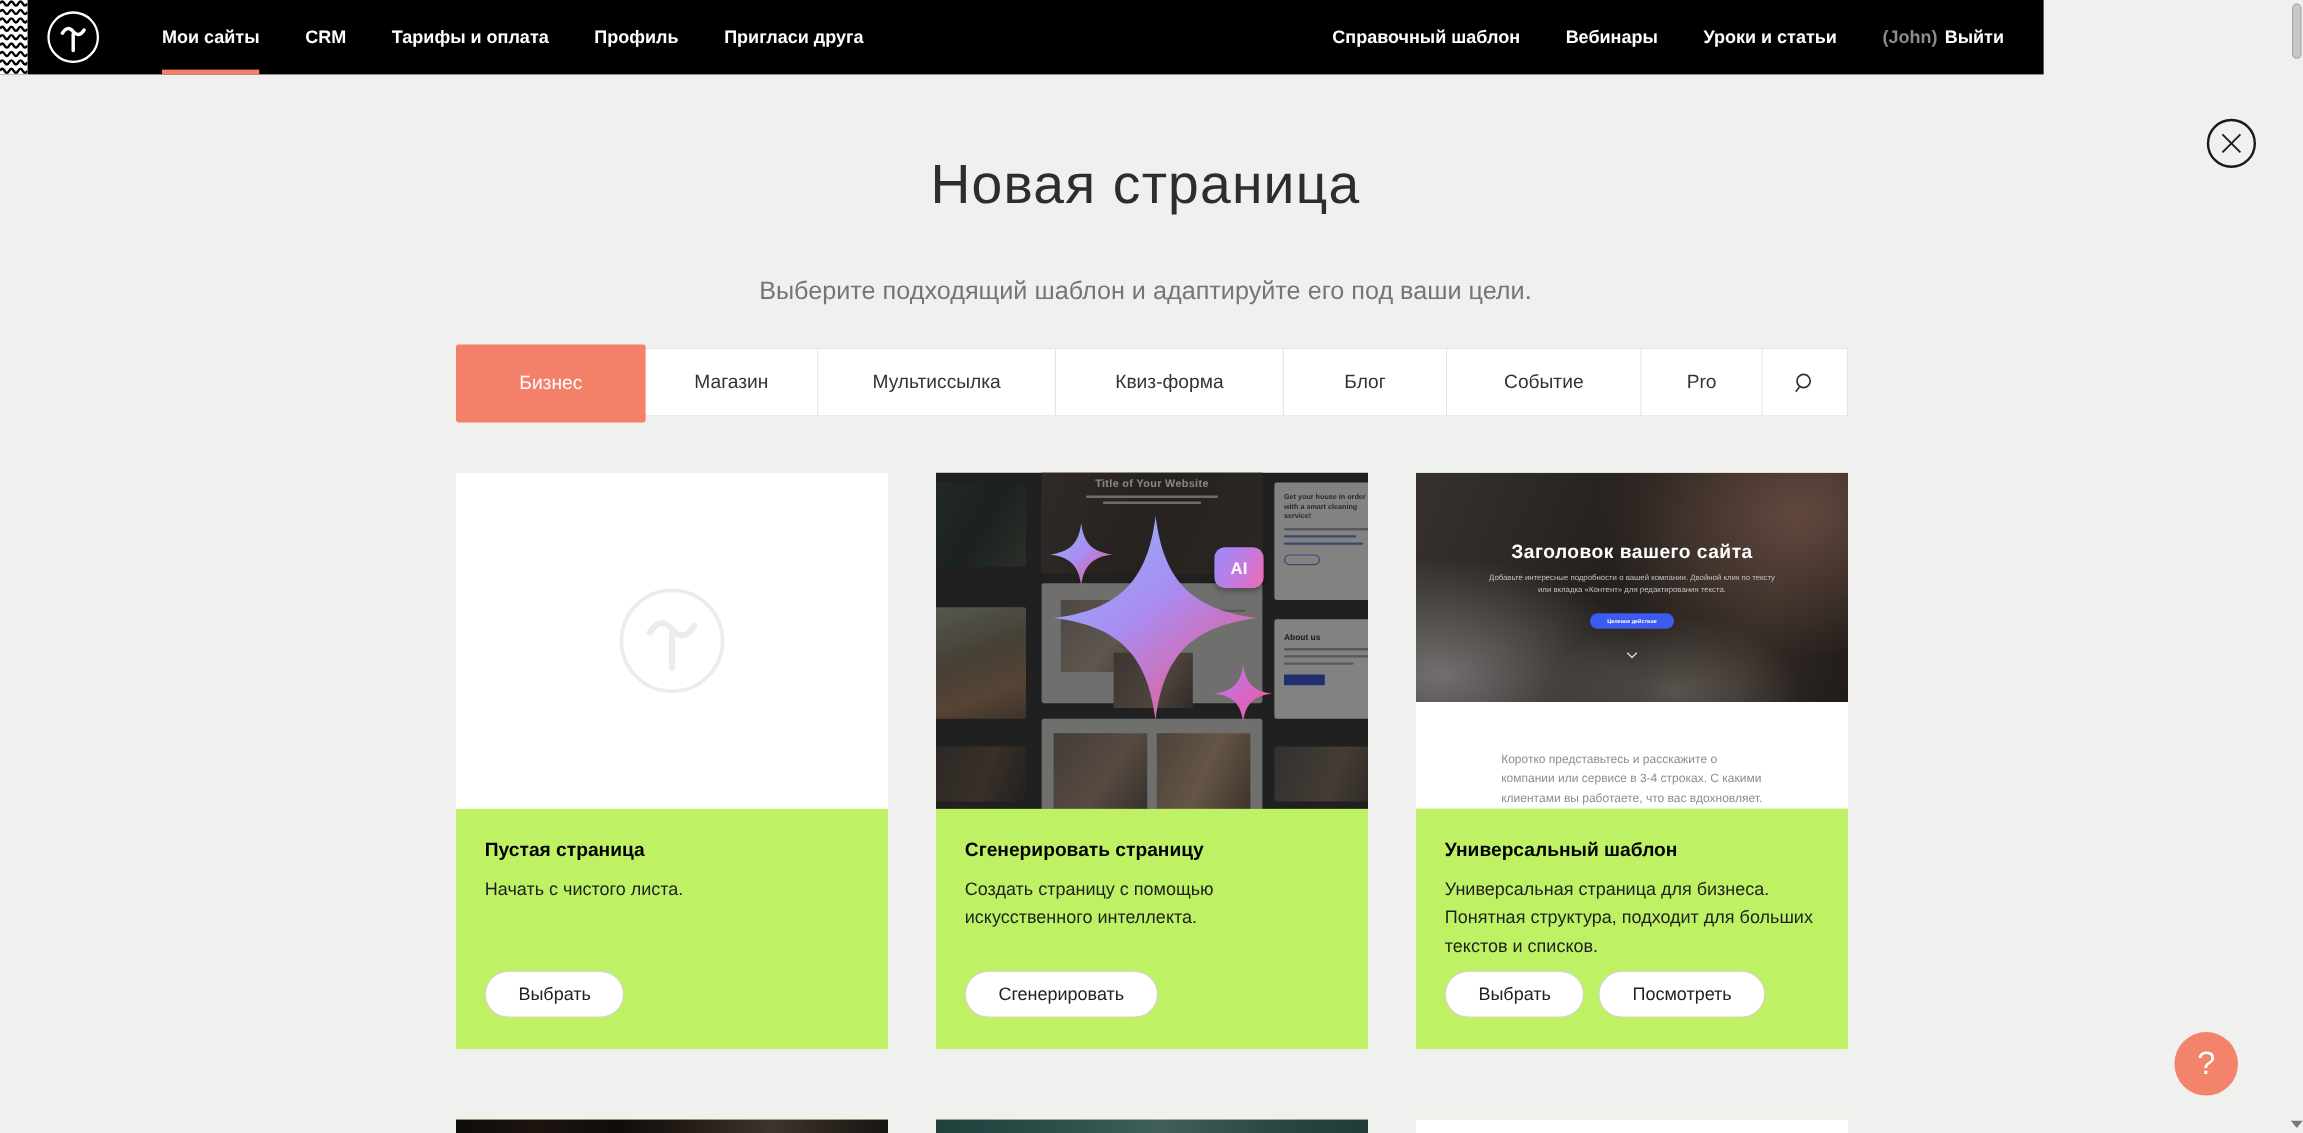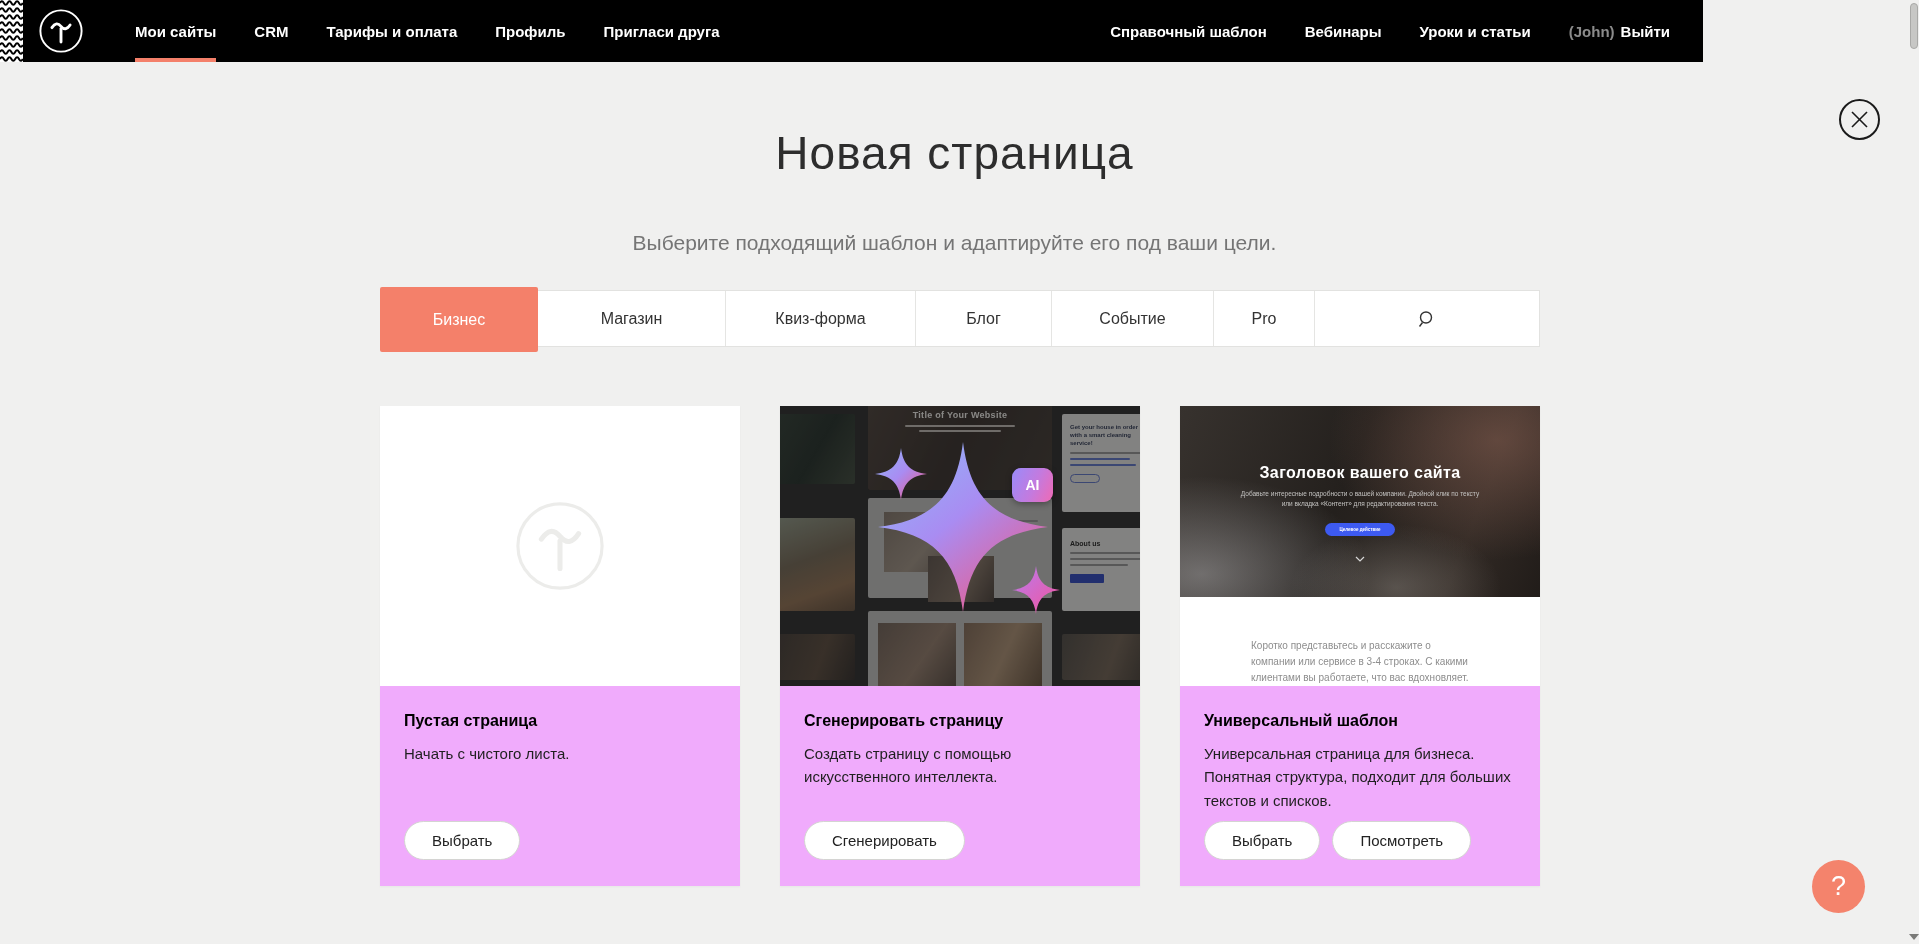--- a/index.html
+++ b/index.html
@@ -38,22 +38,22 @@
             background:#fff; border:1px solid #e2e2e0; }
   .tab { display:flex; align-items:center; justify-content:center; font-size:16px; color:#333;
          border-right:1px solid #e5e5e3; cursor:pointer; background:#fff; }
   .tab:last-child { border-right:none; }
   .tab.active { background:#f4806a; color:#fff; margin:-4px 0 -4px -1px; height:65px;
                 border:none; border-radius:2px; z-index:2; }
 
   
   .cards { position:absolute; top:394px; left:380px; width:1160px; display:grid;
            grid-template-columns:360px 360px 360px; gap:40px; }
-  .card { width:360px; height:480px; background:#f0abfc; position:relative;
-          box-shadow:0 1px 2px rgba(0,0,0,0.04);margin-top:12px; }
+  .card { width:360px; height:480px; background:#bef264; position:relative;
+          box-shadow:0 1px 2px rgba(0,0,0,0.04); }
   .preview { width:360px; height:280px; overflow:hidden; position:relative; }
   .card-title { font-size:16px; font-weight:700; color:#000; margin:26px 24px 0 24px; }
   .card-desc { font-size:15px; color:#1f1f1f; line-height:1.55; margin:12px 24px 0 24px; }
   .card-buttons { position:absolute; left:24px; bottom:26px; display:flex; gap:12px; }
   .pill-btn { border:1px solid #d4d4d2; border-radius:20px; background:#fff; color:#222;
               font-size:15px; padding:10px 27px; cursor:pointer; font-family:inherit; }
 
   
   .blank-preview { background:#fff; display:flex; align-items:center; justify-content:center; }
 
@@ -165,21 +165,22 @@
 
 <button class="close-btn">
   <svg width="19" height="19" viewBox="0 0 19 19">
     <line x1="2" y1="2" x2="17" y2="17" stroke="#1a1a1a" stroke-width="1.6"></line>
     <line x1="17" y1="2" x2="2" y2="17" stroke="#1a1a1a" stroke-width="1.6"></line>
   </svg>
 </button>
 
 <div class="tabbar">
   <div class="tab active" style="width:158px">Бизнес</div>
-  <div class="tab" style="width:188px">Магазин</div>
+  <div class="tab" style="width:144px">Магазин</div>
+  <div class="tab" style="width:198px">Мультиссылка</div>
   <div class="tab" style="width:190px">Квиз-форма</div>
   <div class="tab" style="width:136px">Блог</div>
   <div class="tab" style="width:162px">Событие</div>
   <div class="tab" style="width:101px">Pro</div>
   <div class="tab" style="width:55px; flex:1">
     <svg width="18" height="18" viewBox="0 0 18 18">
       <circle cx="8" cy="7.5" r="5.5" fill="none" stroke="#333" stroke-width="1.4"></circle>
       <line x1="4.5" y1="12.5" x2="1.5" y2="16.5" stroke="#333" stroke-width="1.4"></line>
     </svg>
   </div>

